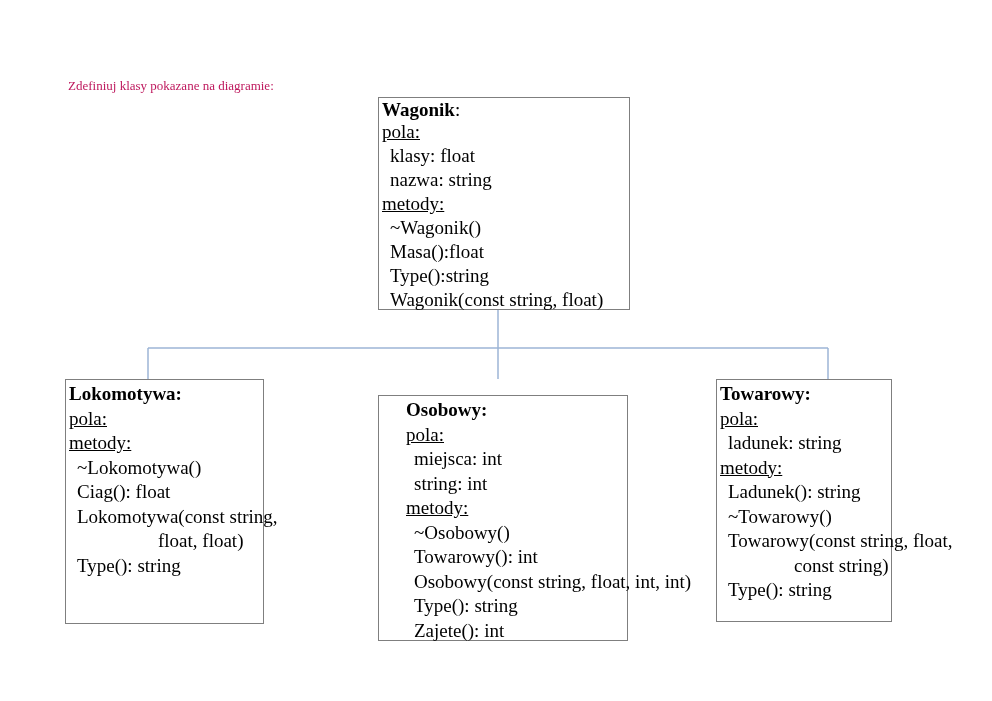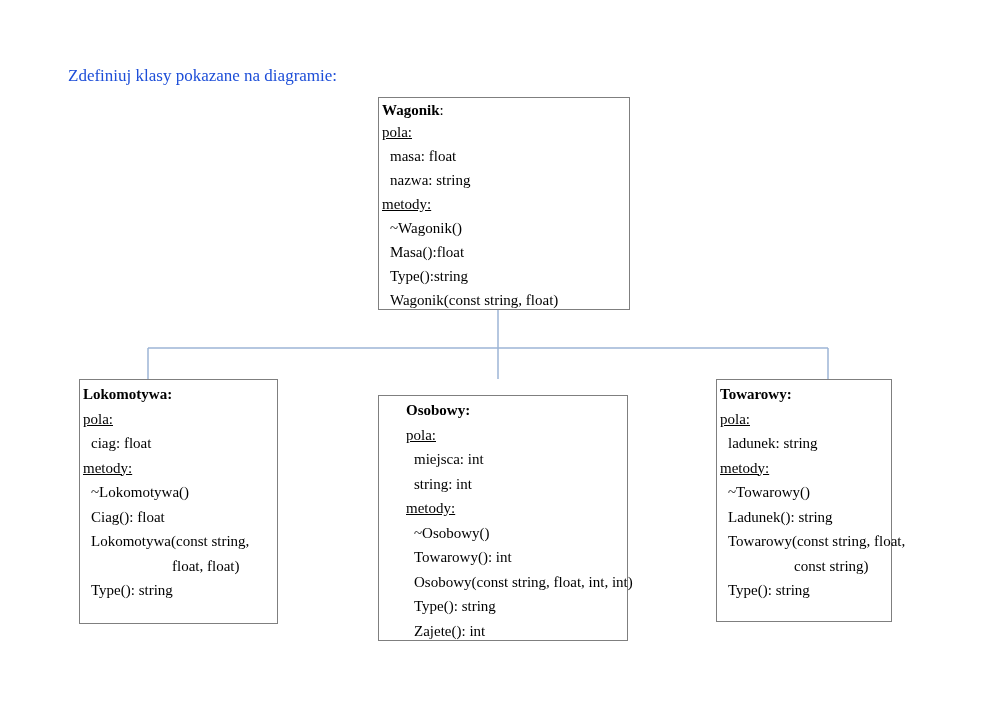--- a/index.html
+++ b/index.html
@@ -10,43 +10,43 @@
     position: relative;
     width: 992px;
     height: 701px;
     background: #ffffff;
     overflow: hidden;
   }
 
   .page-title {
     position: absolute;
     left: 68px;
-    top: 66px;
-    font-size: 17px;
-    color: #1d4ed8;
+    top: 78px;
+    font-size: 13px;
+    color: #be185d;
     white-space: nowrap;
   }
 
   .connector-layer {
     position: absolute;
     left: 0; top: 0;
     width: 992px; height: 701px;
     pointer-events: none;
   }
 
   .class-box {
     position: absolute;
     background: #ffffff;
     border: 1.5px solid var(--box-border, #7f7f7f);
-    font-size: 15px;
+    font-size: 19px;
     line-height: 24.5px;
     padding-top: 2px;
   }
   .box-wagonik    { left: 378px; top: 97px;  width: 252px; height: 213px; line-height: 24px; }
-  .box-lokomotywa { left: 79px;  top: 379px; width: 199px; height: 245px; }
+  .box-lokomotywa { left: 65px;  top: 379px; width: 199px; height: 245px; }
   .box-osobowy    { left: 378px; top: 395px; width: 250px; height: 246px; padding-left: 24px; }
   .box-towarowy   { left: 716px; top: 379px; width: 176px; height: 243px; }
 
   .class-title { padding-left: 3px; font-weight: bold; white-space: nowrap; }
   .box-wagonik .class-title { line-height: 20px; }
   .class-title .colon { font-weight: normal; }
 
   .section-header {
     padding-left: 3px;
     text-decoration: underline;
@@ -66,33 +66,32 @@
   <svg class="connector-layer" viewBox="0 0 992 701" width="992" height="701">
     <line x1="498" y1="310" x2="498" y2="379" stroke-width="1.5" stroke="#9db4d6"></line>
     <line x1="148" y1="348" x2="828" y2="348" stroke-width="1.5" stroke="#9db4d6"></line>
     <line x1="148" y1="348" x2="148" y2="379" stroke-width="1.5" stroke="#9db4d6"></line>
     <line x1="828" y1="348" x2="828" y2="379" stroke-width="1.5" stroke="#9db4d6"></line>
   </svg>
 
   <div class="class-box box-wagonik">
     <div class="class-title"><span>Wagonik</span><span class="colon">:</span></div>
     <div class="section-header">pola:</div>
-    <div class="member-line">masa: float</div>
+    <div class="member-line">klasy: float</div>
     <div class="member-line">nazwa: string</div>
     <div class="section-header">metody:</div>
     <div class="member-line">~Wagonik()</div>
     <div class="member-line">Masa():float</div>
     <div class="member-line">Type():string</div>
     <div class="member-line">Wagonik(const string, float)</div>
   </div>
 
   <div class="class-box box-lokomotywa">
     <div class="class-title">Lokomotywa:</div>
     <div class="section-header">pola:</div>
-    <div class="member-line">ciag: float</div>
     <div class="section-header">metody:</div>
     <div class="member-line">~Lokomotywa()</div>
     <div class="member-line">Ciag(): float</div>
     <div class="member-line">Lokomotywa(const string,</div>
     <div class="member-line continuation">float, float)</div>
     <div class="member-line">Type(): string</div>
   </div>
 
   <div class="class-box box-osobowy">
     <div class="class-title">Osobowy:</div>
@@ -105,20 +104,20 @@
     <div class="member-line">Osobowy(const string, float, int, int)</div>
     <div class="member-line">Type(): string</div>
     <div class="member-line">Zajete(): int</div>
   </div>
 
   <div class="class-box box-towarowy">
     <div class="class-title">Towarowy:</div>
     <div class="section-header">pola:</div>
     <div class="member-line">ladunek: string</div>
     <div class="section-header">metody:</div>
+    <div class="member-line">Ladunek(): string</div>
     <div class="member-line">~Towarowy()</div>
-    <div class="member-line">Ladunek(): string</div>
     <div class="member-line">Towarowy(const string, float,</div>
     <div class="member-line continuation">const string)</div>
     <div class="member-line">Type(): string</div>
   </div>
 
 </div>
 
 </body></html>

